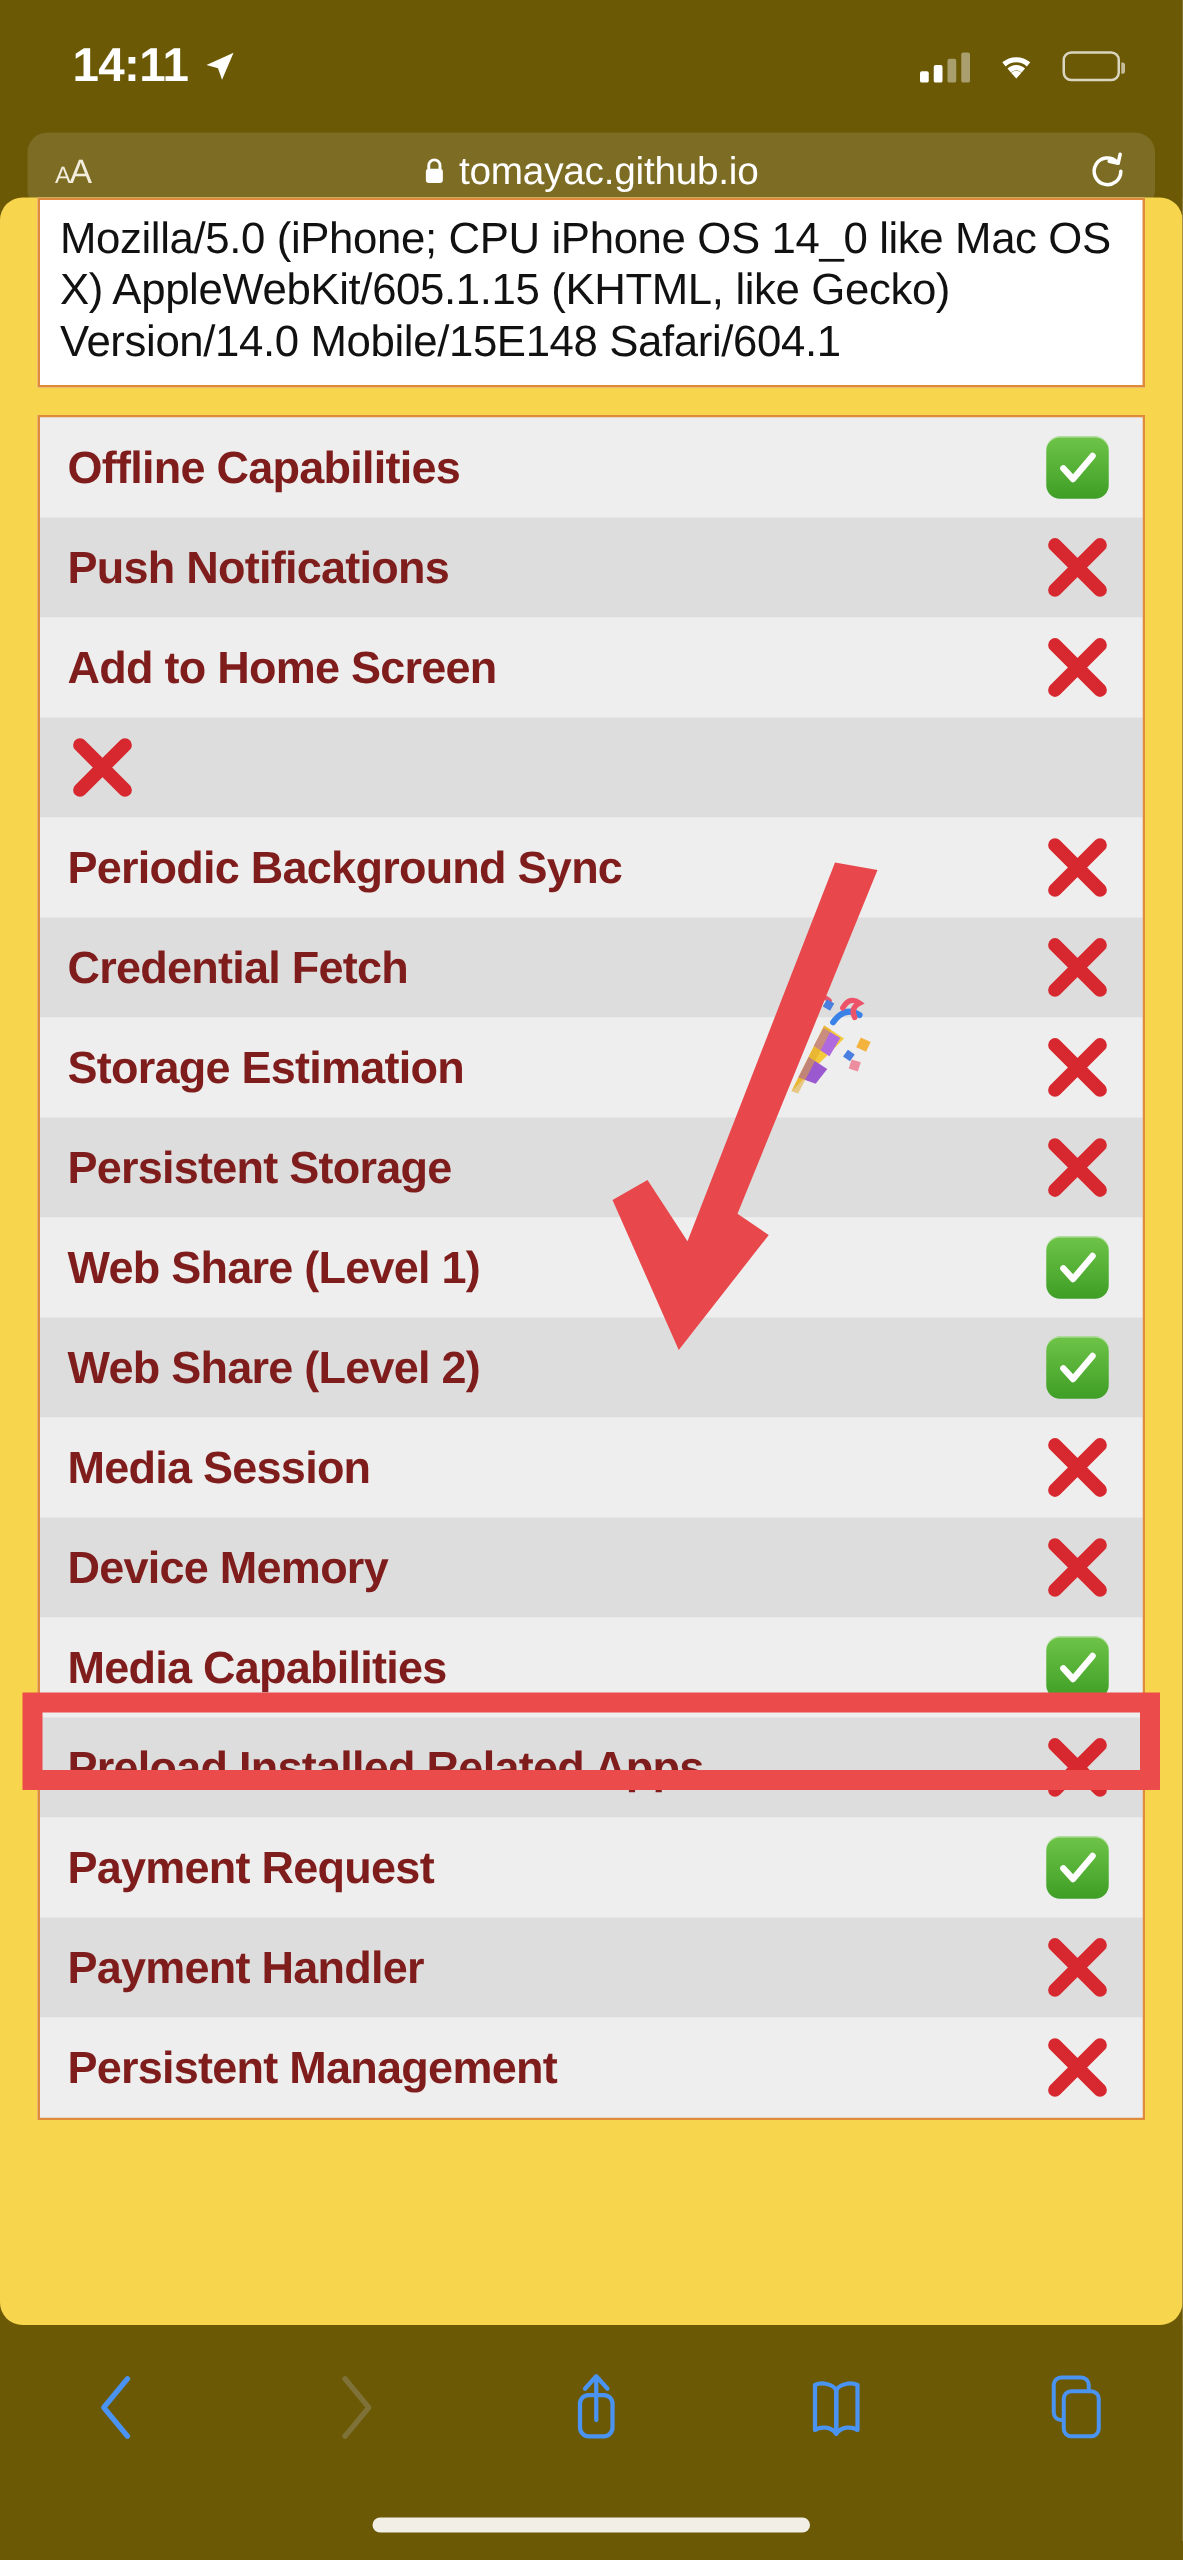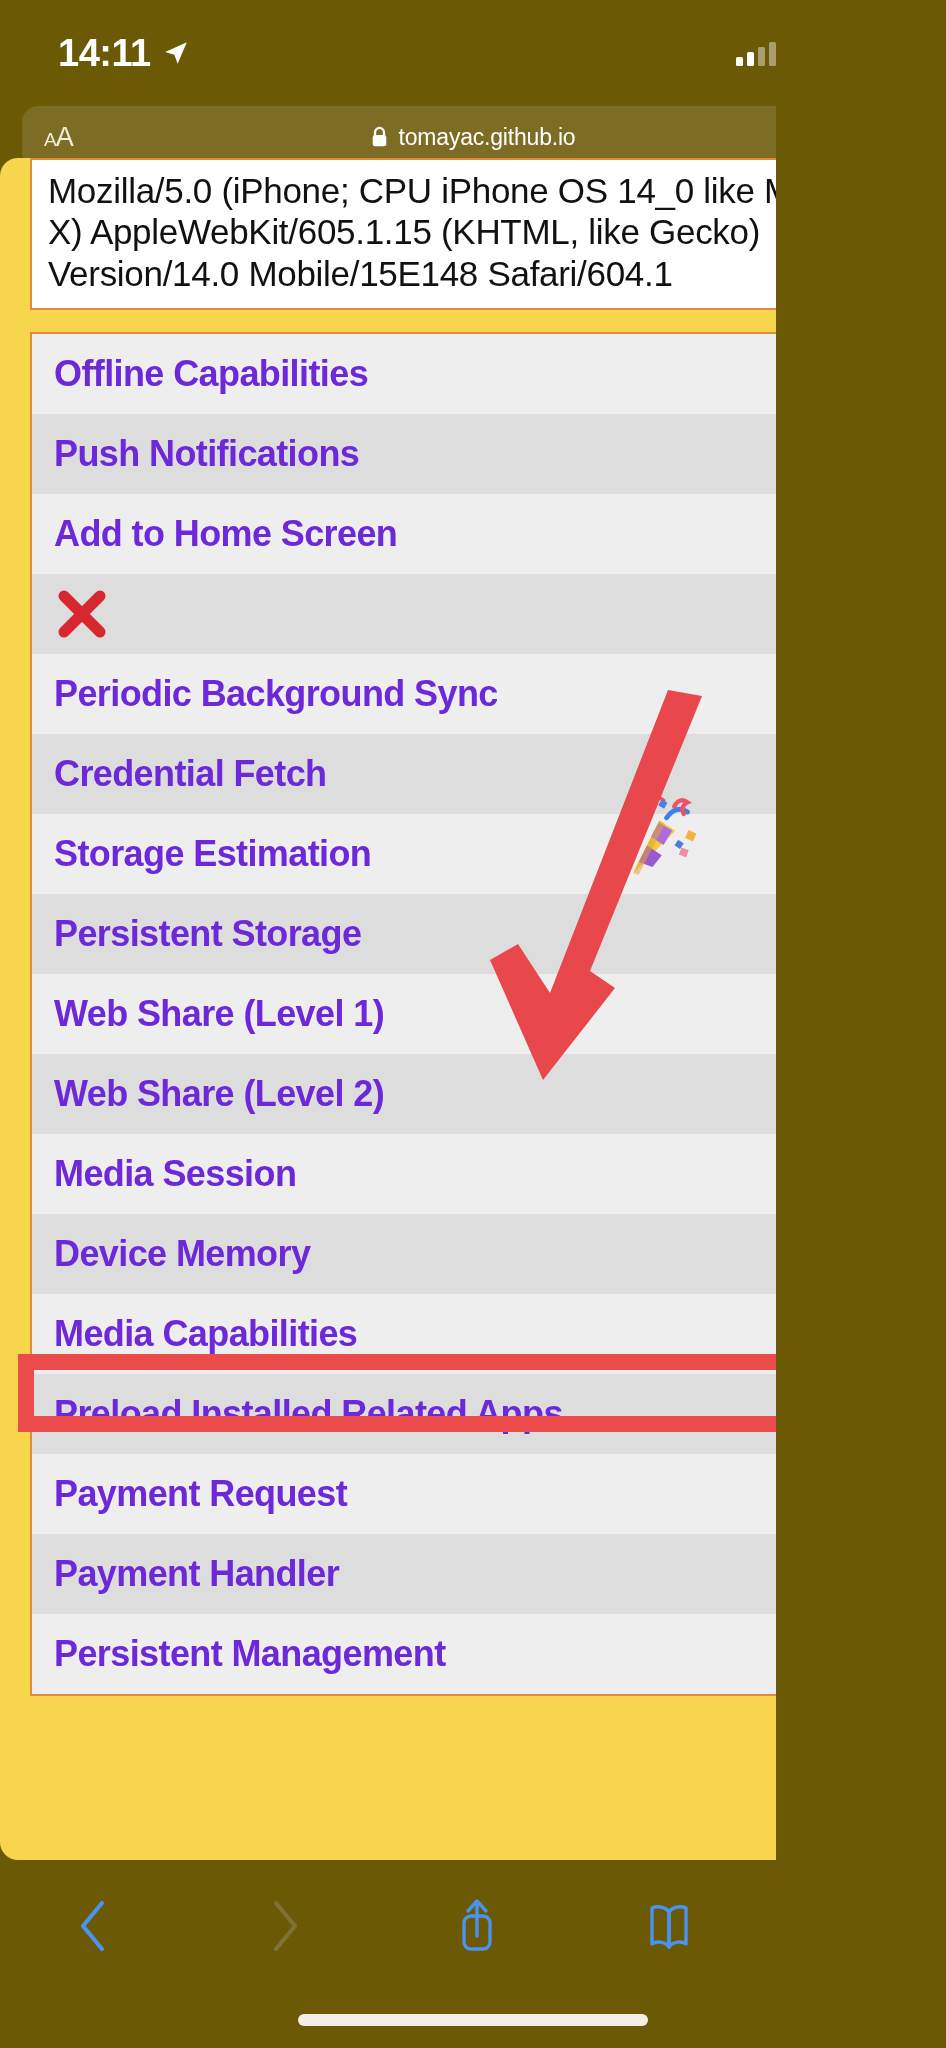--- a/index.html
+++ b/index.html
@@ -2,21 +2,21 @@
 <html><head>
 <meta charset="utf-8">
 <style>
   * { margin:0; padding:0; box-sizing:border-box; }
   html,body {
     width:946px; height:2048px;
     background:#6b5906;
     font-family:"Liberation Sans", sans-serif;
     overflow:hidden;
   }
-  #screen { position:relative; width:776px; height:2048px; overflow:hidden; }
+  #screen { position:relative; width:946px; height:2048px; overflow:hidden; }
 
   
   .statusbar {
     position:absolute; top:0; left:0; width:946px; height:88px;
     background:#6b5906; color:#ffffff;
     display:flex; align-items:center; justify-content:space-between;
     padding:18px 50px 0 58px;
   }
   .sb-left { display:flex; align-items:center; gap:12px; }
   .sb-time { font-size:38px; font-weight:600; letter-spacing:-0.5px; color:#fff; }
@@ -46,21 +46,21 @@
     border-radius:16px; display:flex; align-items:center;
     padding:0 22px; position:relative;margin-top:28px;
   }
   .aa { font-size:27px; color:#f2eddc; letter-spacing:-1px; }
   .aa .small { font-size:19px; }
   .url-center {
     position:absolute; left:0; right:0; display:flex; align-items:center;
     justify-content:center; gap:11px; pointer-events:none;
   }
   .lock { width:17px; height:22px; }
-  .url-text { font-size:23px; color:#ffffff; letter-spacing:-0.2px; }
+  .url-text { font-size:31px; color:#ffffff; letter-spacing:-0.2px; }
   .reload { margin-left:auto; width:32px; height:34px; }
 
   
   .page {
     position:absolute; top:158px; left:0; width:946px; height:1702px;
     background:#f7d54d; overflow:hidden;border-radius:18px;
   }
   .ua-box {
     margin:0 30px; background:#ffffff; border:2px solid #e08a3c;
     padding:10px 16px 14px 16px;
@@ -72,21 +72,21 @@
 
   .feature-card {
     margin:22px 30px 0 30px; border:2px solid #e08a3c; background:#eeeeee;
   }
   .frow {
     display:flex; align-items:center; justify-content:space-between;
     height:80px; padding:0 24px 0 22px;
   }
   .frow:nth-child(even){ background:#dddddd; }
   .frow:nth-child(odd){ background:#eeeeee; }
-  .flabel { font-size:36px; font-weight:bold; color:#6d28d9; letter-spacing:-0.6px; }
+  .flabel { font-size:36px; font-weight:bold; color:#7f1d1d; letter-spacing:-0.6px; }
   .fstat { width:56px; height:56px; display:flex; align-items:center; justify-content:center; }
 
   
   .ok { width:50px; height:50px; border-radius:11px;
         background:linear-gradient(#6ec449,#3f9e25);
         box-shadow:inset 0 1px 0 rgba(255,255,255,.55);
         display:flex; align-items:center; justify-content:center; }
   .ok svg { width:34px; height:34px; }
   
   .no { width:52px; height:52px; }

